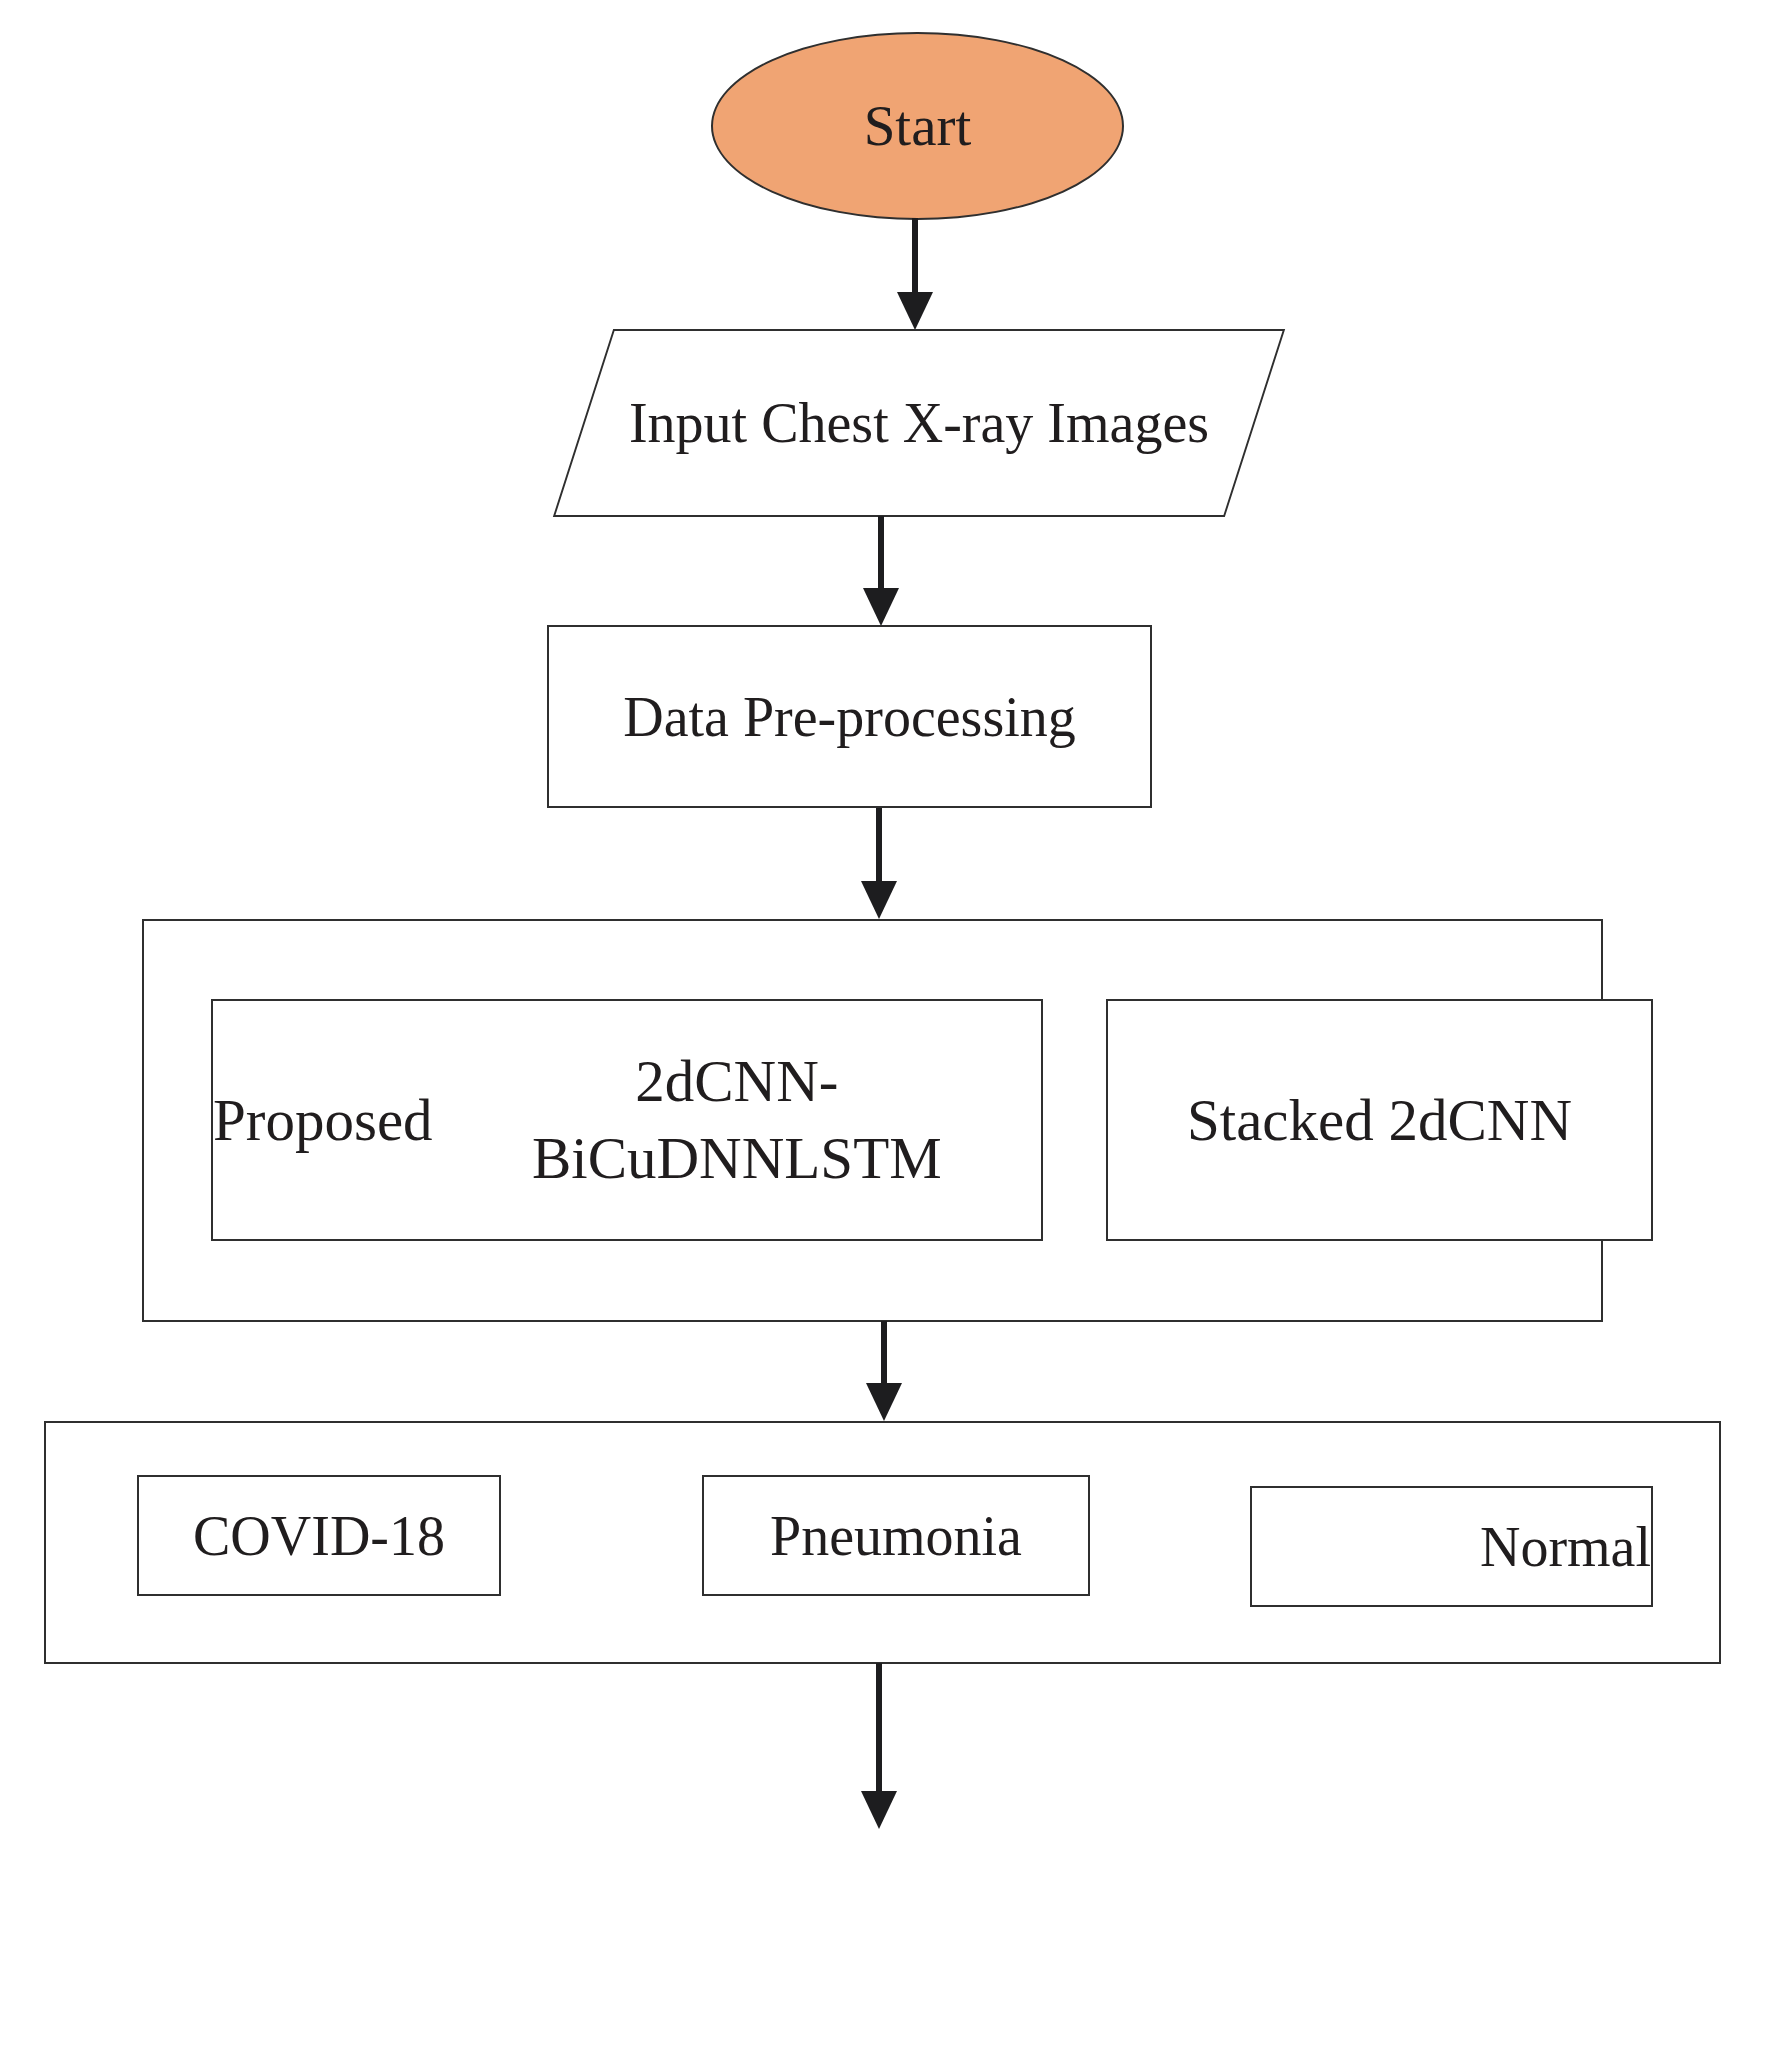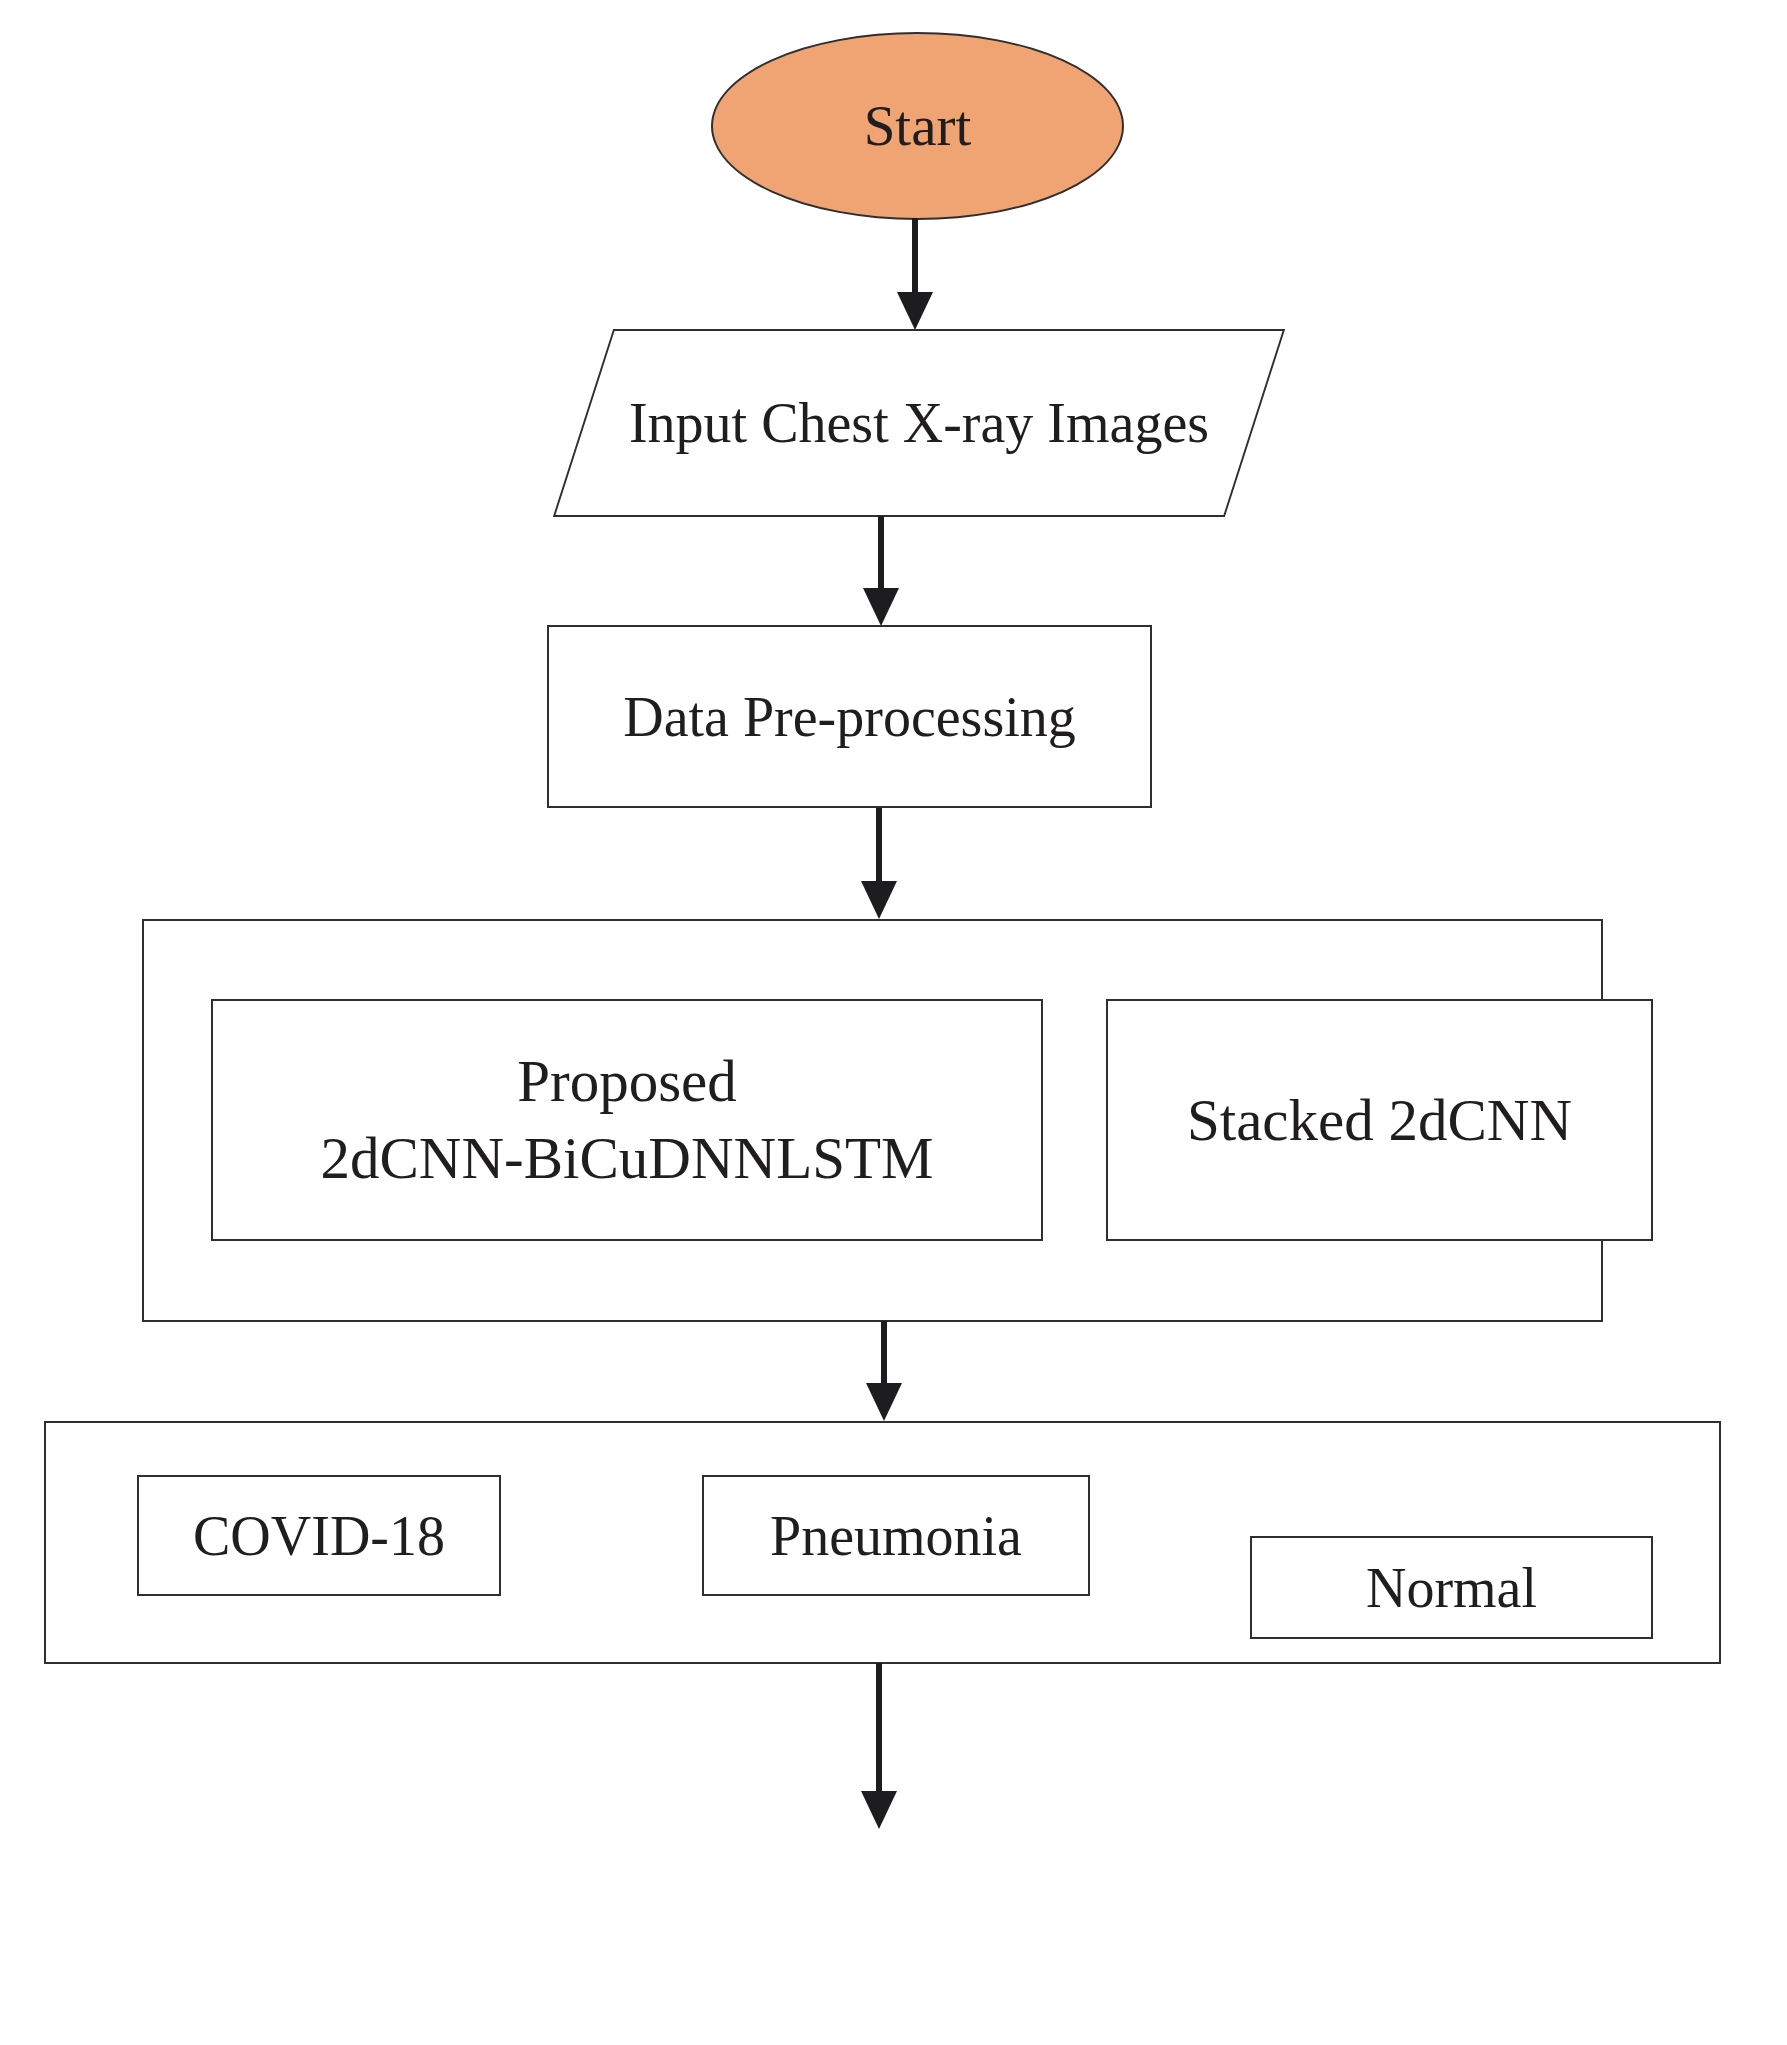--- a/index.html
+++ b/index.html
@@ -75,21 +75,21 @@
     <span>Data Pre-processing</span>
   </div>
 
   <div>
     <div class="arrow-stem" style="left:876px;top:808px;height:74px;"></div>
     <div class="arrow-head" style="left:861px;top:881px;"></div>
   </div>
 
   <div class="shape container-rect" style="left:142px;top:919px;width:1461px;height:403px;"></div>
 
-  <div class="shape rect fs-model" style="left:211px;top:999px;width:832px;height:242px;flex-direction:column;">
+  <div class="shape rect fs-model" style="left:211px;top:999px;width:832px;height:242px;flex-direction:row;">
     <div>Proposed</div>
     <div>2dCNN-BiCuDNNLSTM</div>
   </div>
 
   <div class="shape rect fs-model" style="left:1106px;top:999px;width:547px;height:242px;">
     <span>Stacked 2dCNN</span>
   </div>
 
   <div>
     <div class="arrow-stem" style="left:881px;top:1321px;height:62px;"></div>
@@ -99,21 +99,21 @@
   <div class="shape container-rect" style="left:44px;top:1421px;width:1677px;height:243px;"></div>
 
   <div class="shape rect fs-out" style="left:137px;top:1475px;width:364px;height:121px;">
     <span>COVID-18</span>
   </div>
 
   <div class="shape rect fs-out" style="left:702px;top:1475px;width:388px;height:121px;">
     <span>Pneumonia</span>
   </div>
 
-  <div class="shape rect fs-out" style="left:1250px;top:1536px;width:403px;height:103px;">
+  <div class="shape rect fs-out" style="left:1250px;top:1486px;width:403px;height:121px;justify-content:flex-end;">
     <span>Normal</span>
   </div>
 
   <div>
     <div class="arrow-stem" style="left:876px;top:1663px;height:129px;"></div>
     <div class="arrow-head" style="left:861px;top:1791px;"></div>
   </div>
 
 
 </div>

